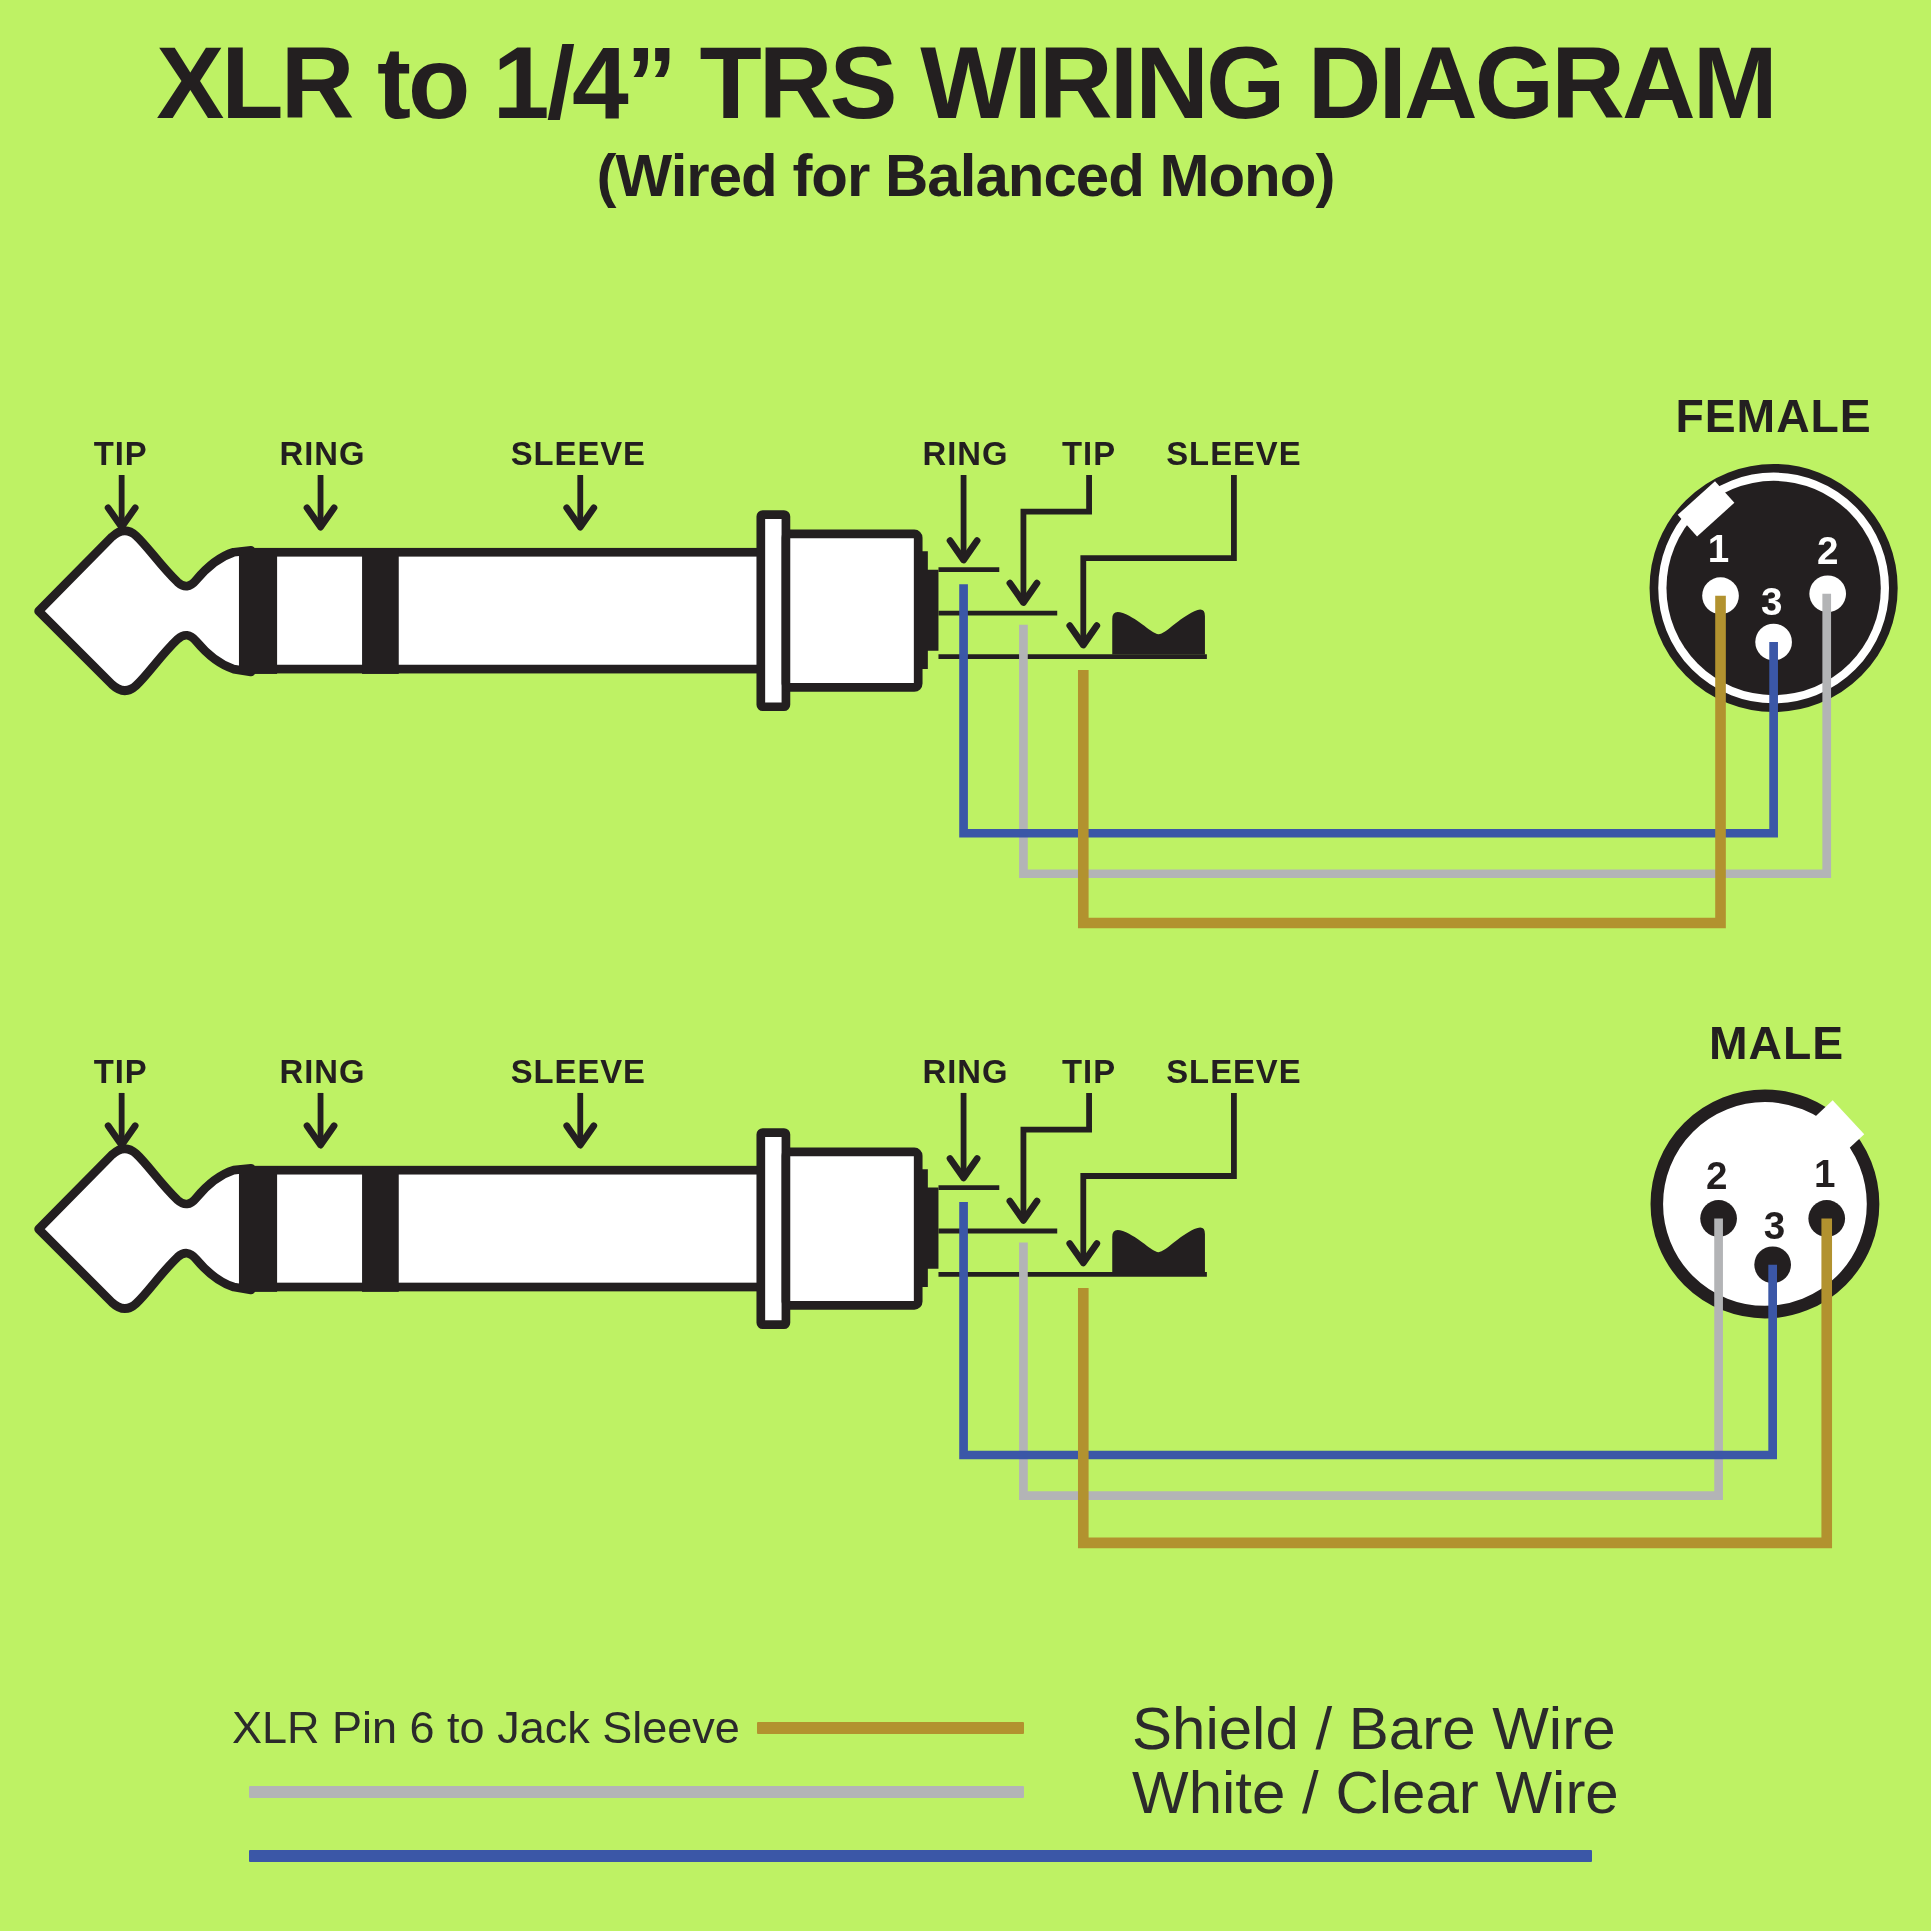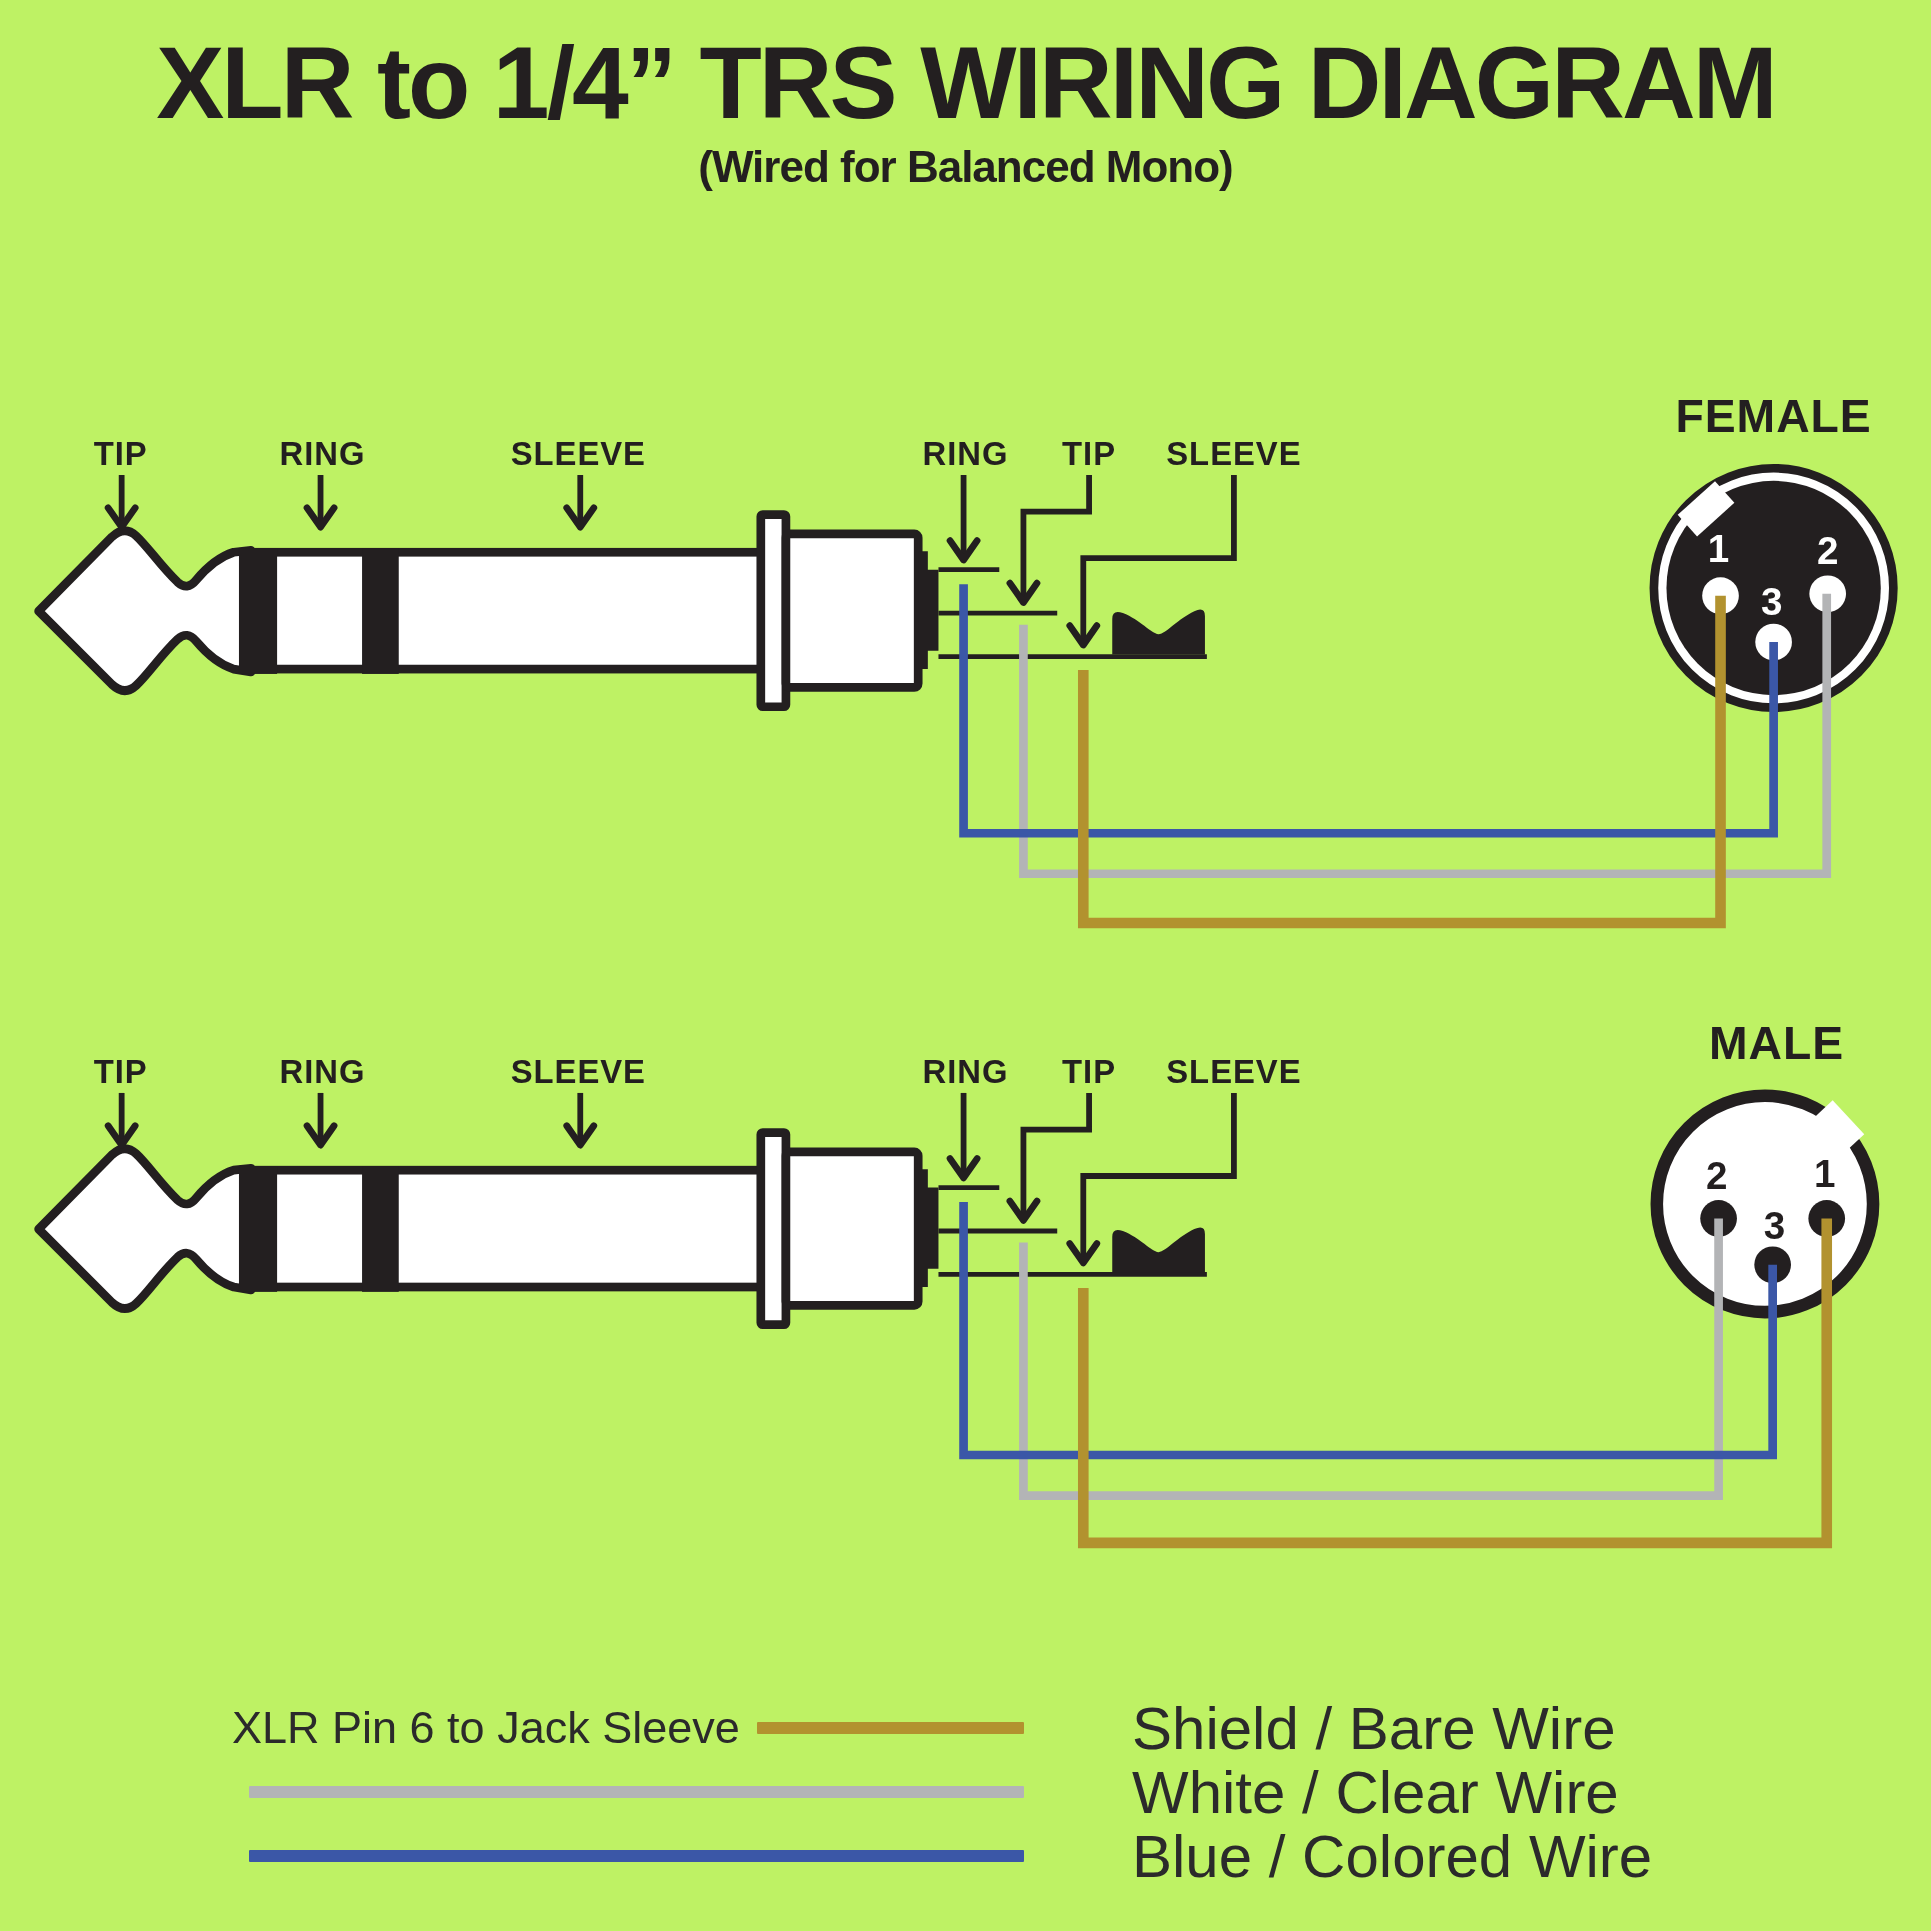--- a/index.html
+++ b/index.html
@@ -6,21 +6,21 @@
   .page {
     position:relative; width:1931px; height:1931px; background:#bef264;
     font-family:"Liberation Sans", sans-serif; color:#231f20; overflow:hidden;
   }
   .titles { position:absolute; top:27px; left:0; width:1931px; text-align:center; }
   .title {
     margin:0; font-size:102px; font-weight:bold; letter-spacing:-2.9px;
     color:#231f20; line-height:1.1;
   }
   .subtitle {
-    margin:3.9px 0 0 0; font-size:44px; font-weight:bold; letter-spacing:-1px;
+    margin:3.9px 0 0 0; font-size:60px; font-weight:bold; letter-spacing:-1px;
     color:#231f20; line-height:1.1;
   }
   svg.diagram { position:absolute; left:0; top:0; width:1931px; height:1931px; }
   .jack-label { font-size:34px; font-weight:bold; fill:#231f20; letter-spacing:1px; }
   .conn-label { font-size:48px; font-weight:bold; fill:#231f20; letter-spacing:1px; }
   .pin-num    { font-size:40px; font-weight:bold; }
   .legend {
     position:absolute; left:232px; top:1696px; width:1468px;
   }
   .legend-row { display:flex; align-items:center; height:64px; }
@@ -131,18 +131,17 @@
       <span class="legend-label">XLR Pin 6 to Jack Sleeve</span>
       <div class="legend-line" style="background-color: rgb(178, 146, 47);"></div>
       <span class="legend-wire">Shield / Bare Wire</span>
     </div>
     <div class="legend-row">
       <div class="legend-line" style="background-color: rgb(179, 180, 182);"></div>
       <span class="legend-wire">White / Clear Wire</span>
     </div>
     <div class="legend-row">
       <div class="legend-line" style="background-color: rgb(59, 87, 167);"></div>
-      <span class="legend-wire">Blue / Colored Wire</span>
     </div>
   </div>
 
 </div>
 
 
 </body></html>

